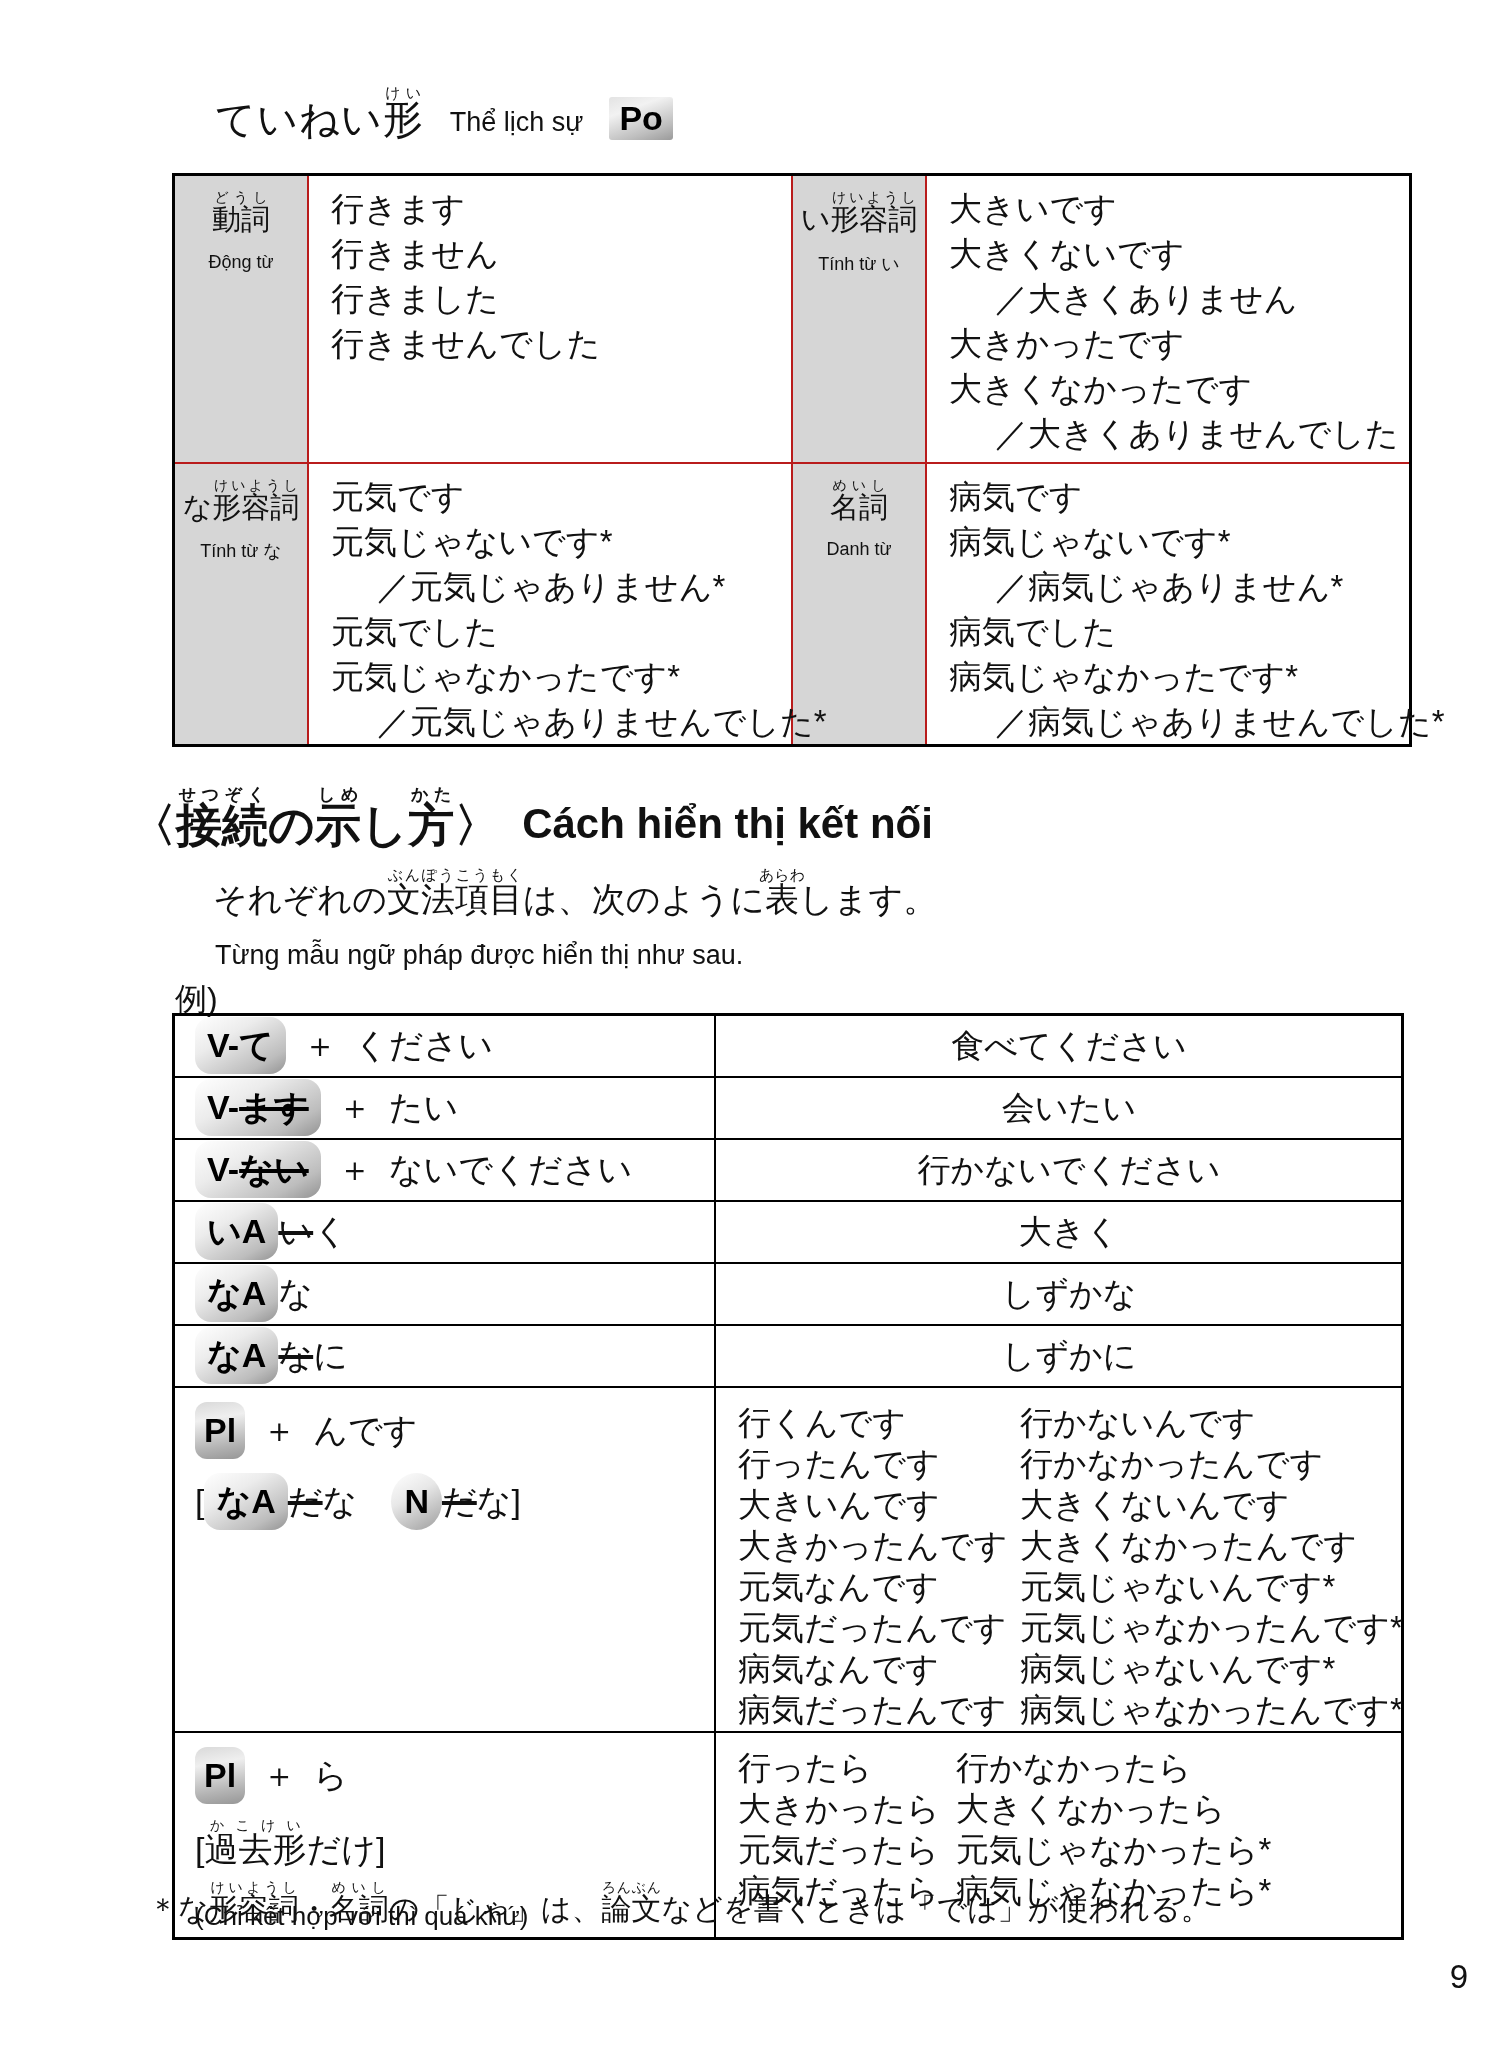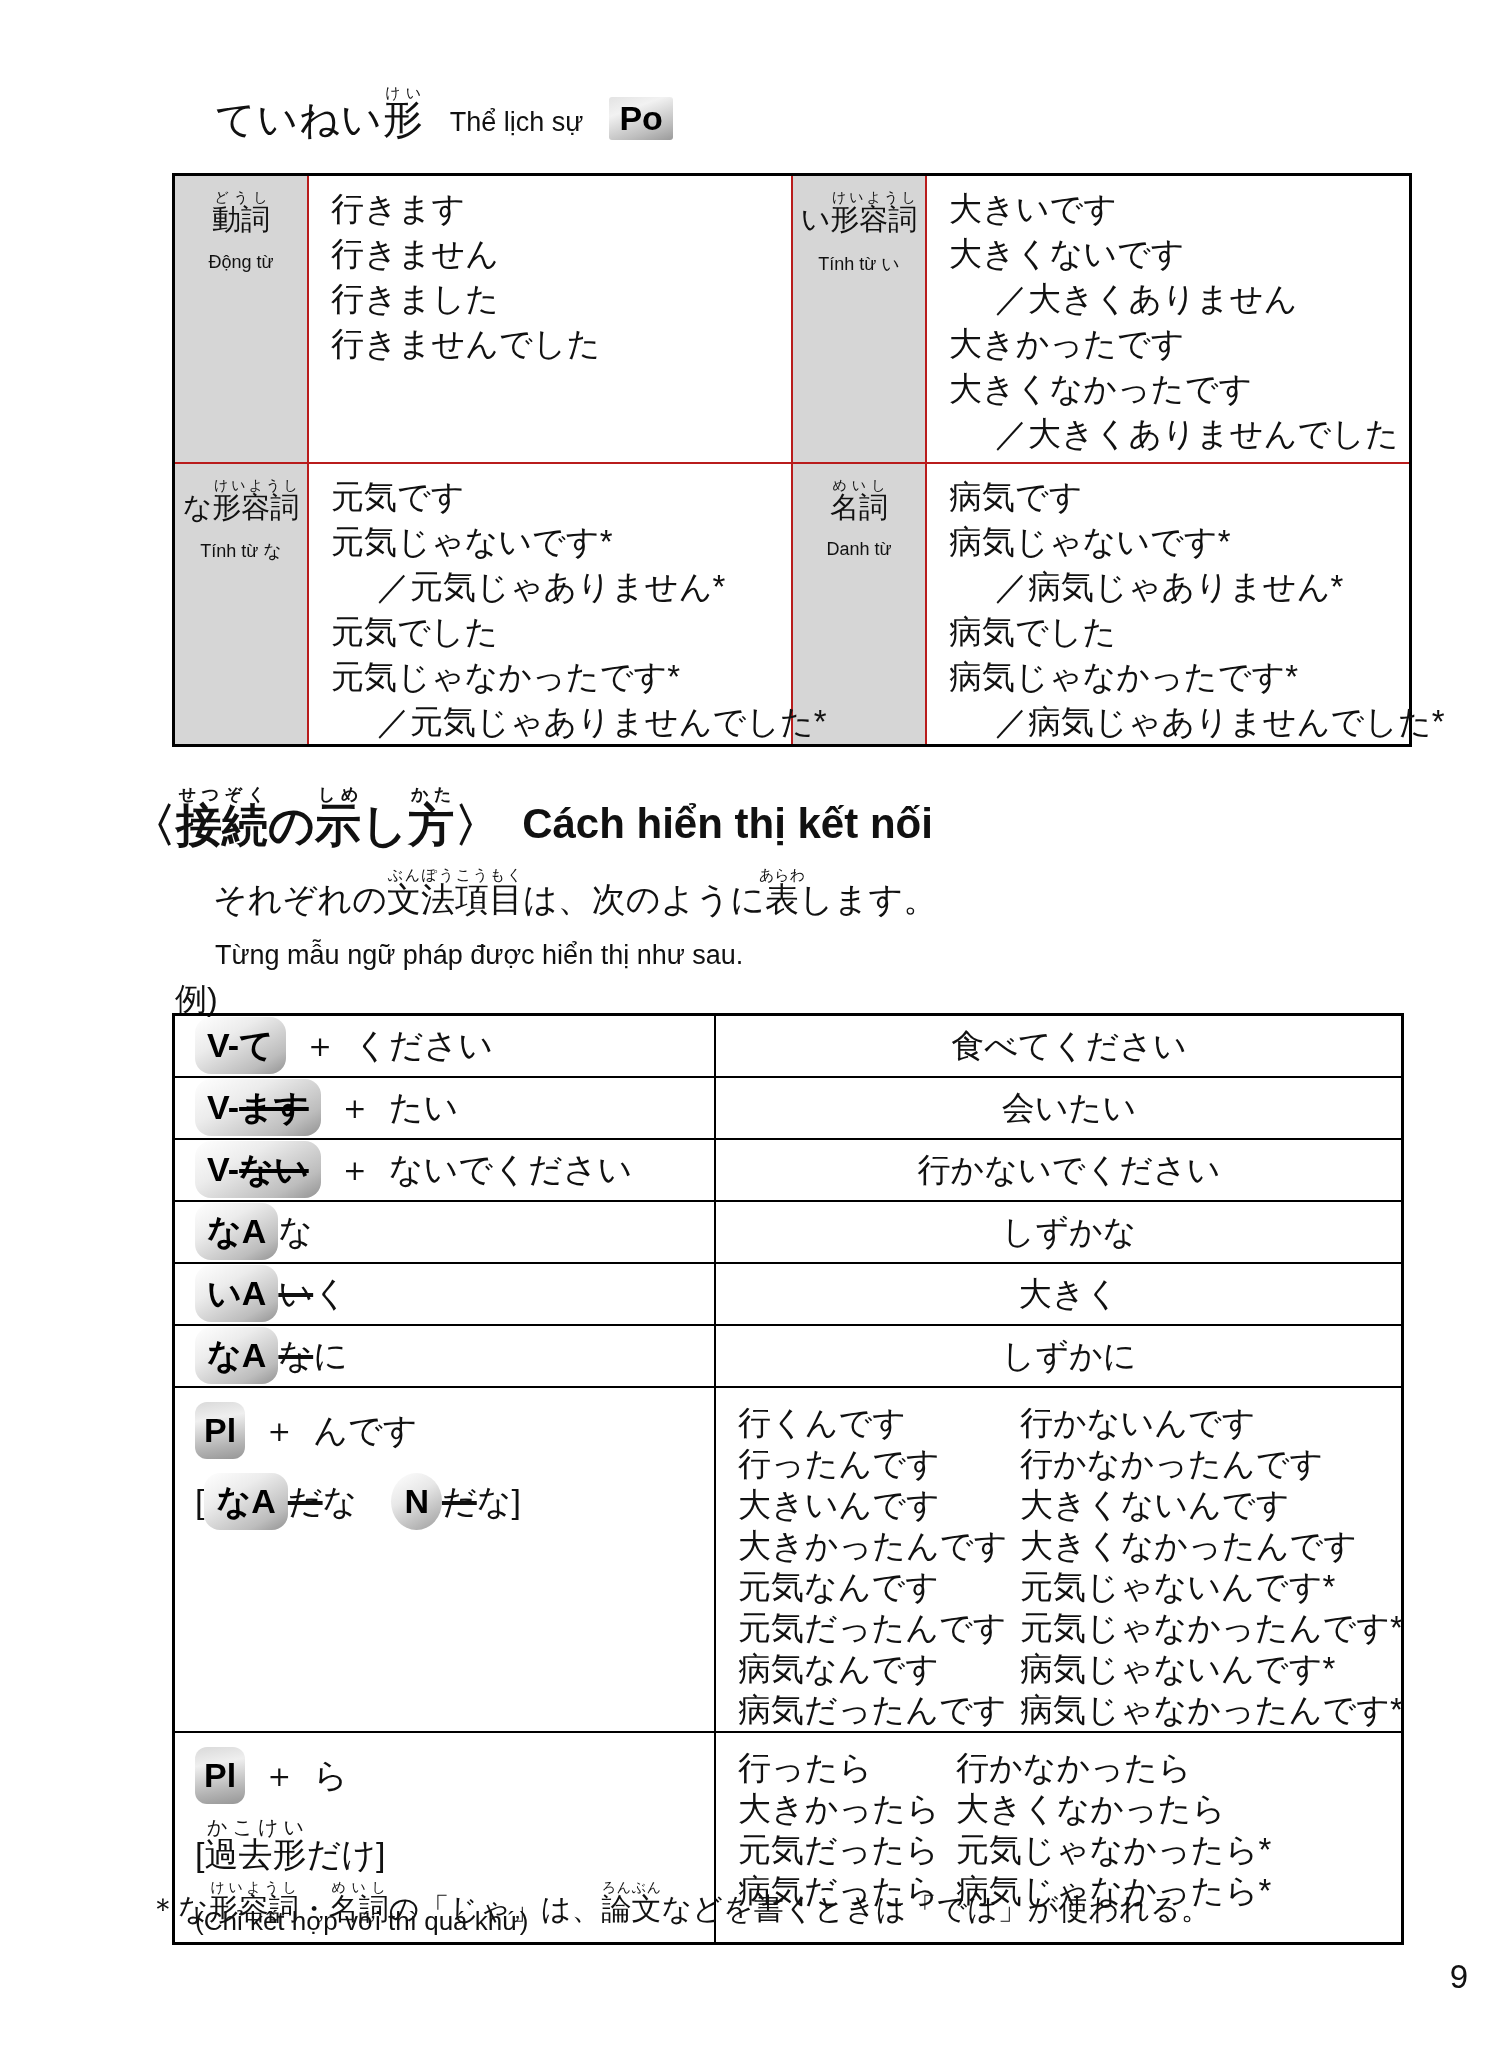--- a/index.html
+++ b/index.html
@@ -46,21 +46,21 @@
   .t2 td{border:2px solid #000;}
   .t2 .lc{width:518px;padding-left:20px;font-size:34px;vertical-align:middle;}
   .t2 .rc{width:662px;padding-left:22px;font-size:33px;vertical-align:middle;}
   .t2 tr.small{height:62px;}
   .t2 tr.big{height:332px;}
   .t2 tr.mid{height:176px;}
   .t2 tr.big td,.t2 tr.mid td{vertical-align:top;padding-top:14px;}
   .segline{line-height:1.5;margin-bottom:14px;white-space:nowrap;}
   .segline:last-child{margin-bottom:0;}
   .segline.vi{font-size:26px;margin-top:22px;}
-  .segline rt{font-size:20px;}
+  .segline rt{font-size:14px;}
   .badge-pill{background:linear-gradient(150deg,#ffffff 0%,#ececec 35%,#bdbdbd 78%,#929292 100%);border-radius:16px;padding:3px 12px;font-weight:bold;}
   .badge-sq{background:linear-gradient(170deg,#d9d9d9 0%,#efefef 30%,#b3b3b3 75%,#969696 100%);border-radius:12px;padding:3px 9px;font-weight:bold;}
   .badge-oval{background:linear-gradient(150deg,#ffffff 0%,#e8e8e8 40%,#b0b0b0 85%);border-radius:50%;padding:3px 13px;font-weight:bold;}
   .strike{text-decoration:line-through;text-decoration-thickness:3.5px;}
   .rc .line{line-height:40px;white-space:nowrap;text-align:center;}
   .rc .pair{line-height:41px;white-space:nowrap;}
   .pair .p1{display:inline-block;}
   .pairs-wide .p1{width:282px;}
   .pairs-narrow .p1{width:218px;}
 
@@ -164,32 +164,32 @@
     <tr class="small">
       <td class="lc">
             <div class="segline"><span class="badge badge-pill"><span>V-</span><span class="strike">ない</span></span><span> ＋ ないでください</span></div>
           </td>
       <td class="rc">
             <div class="line">行かないでください</div>
           </td>
     </tr>
     <tr class="small">
       <td class="lc">
+            <div class="segline"><span class="badge badge-pill"><span>いA</span></span><span class="strike">い</span><span>く</span></div>
+          </td>
+      <td class="rc">
+            <div class="line">大きく</div>
+          </td>
+    </tr>
+    <tr class="small">
+      <td class="lc">
             <div class="segline"><span class="badge badge-pill"><span>なA</span></span><span>な</span></div>
           </td>
       <td class="rc">
             <div class="line">しずかな</div>
-          </td>
-    </tr>
-    <tr class="small">
-      <td class="lc">
-            <div class="segline"><span class="badge badge-pill"><span>いA</span></span><span class="strike">い</span><span>く</span></div>
-          </td>
-      <td class="rc">
-            <div class="line">大きく</div>
           </td>
     </tr>
     <tr class="small">
       <td class="lc">
             <div class="segline"><span class="badge badge-pill"><span>なA</span></span><span class="strike">な</span><span>に</span></div>
           </td>
       <td class="rc">
             <div class="line">しずかに</div>
           </td>
     </tr>

